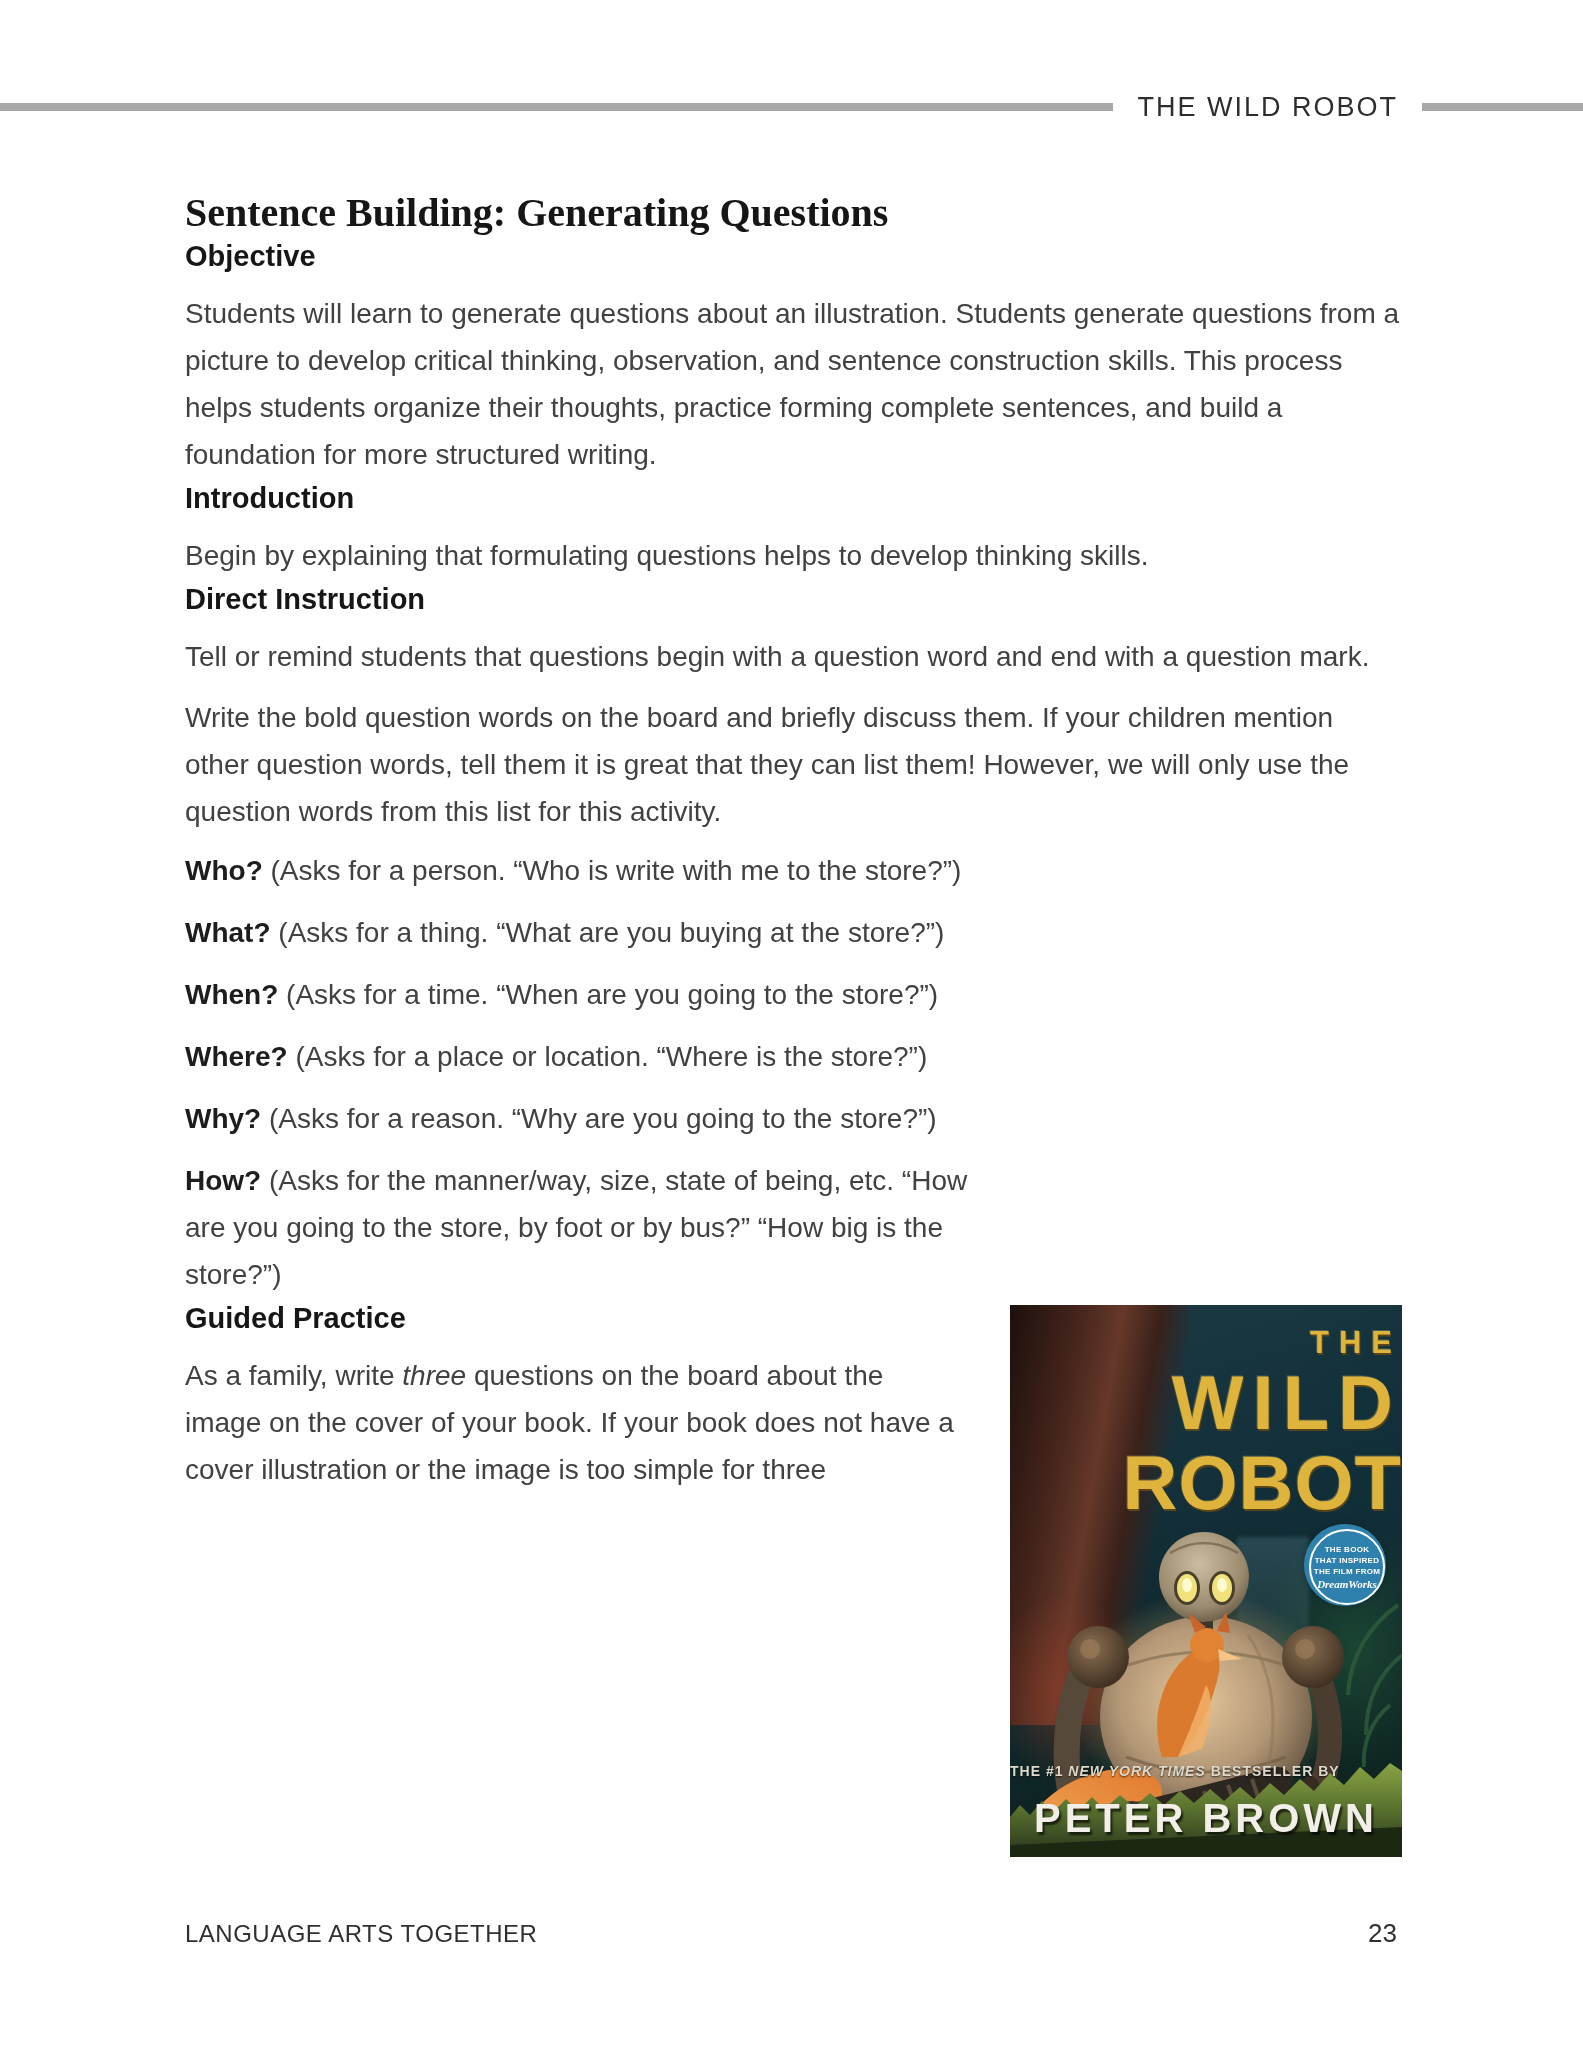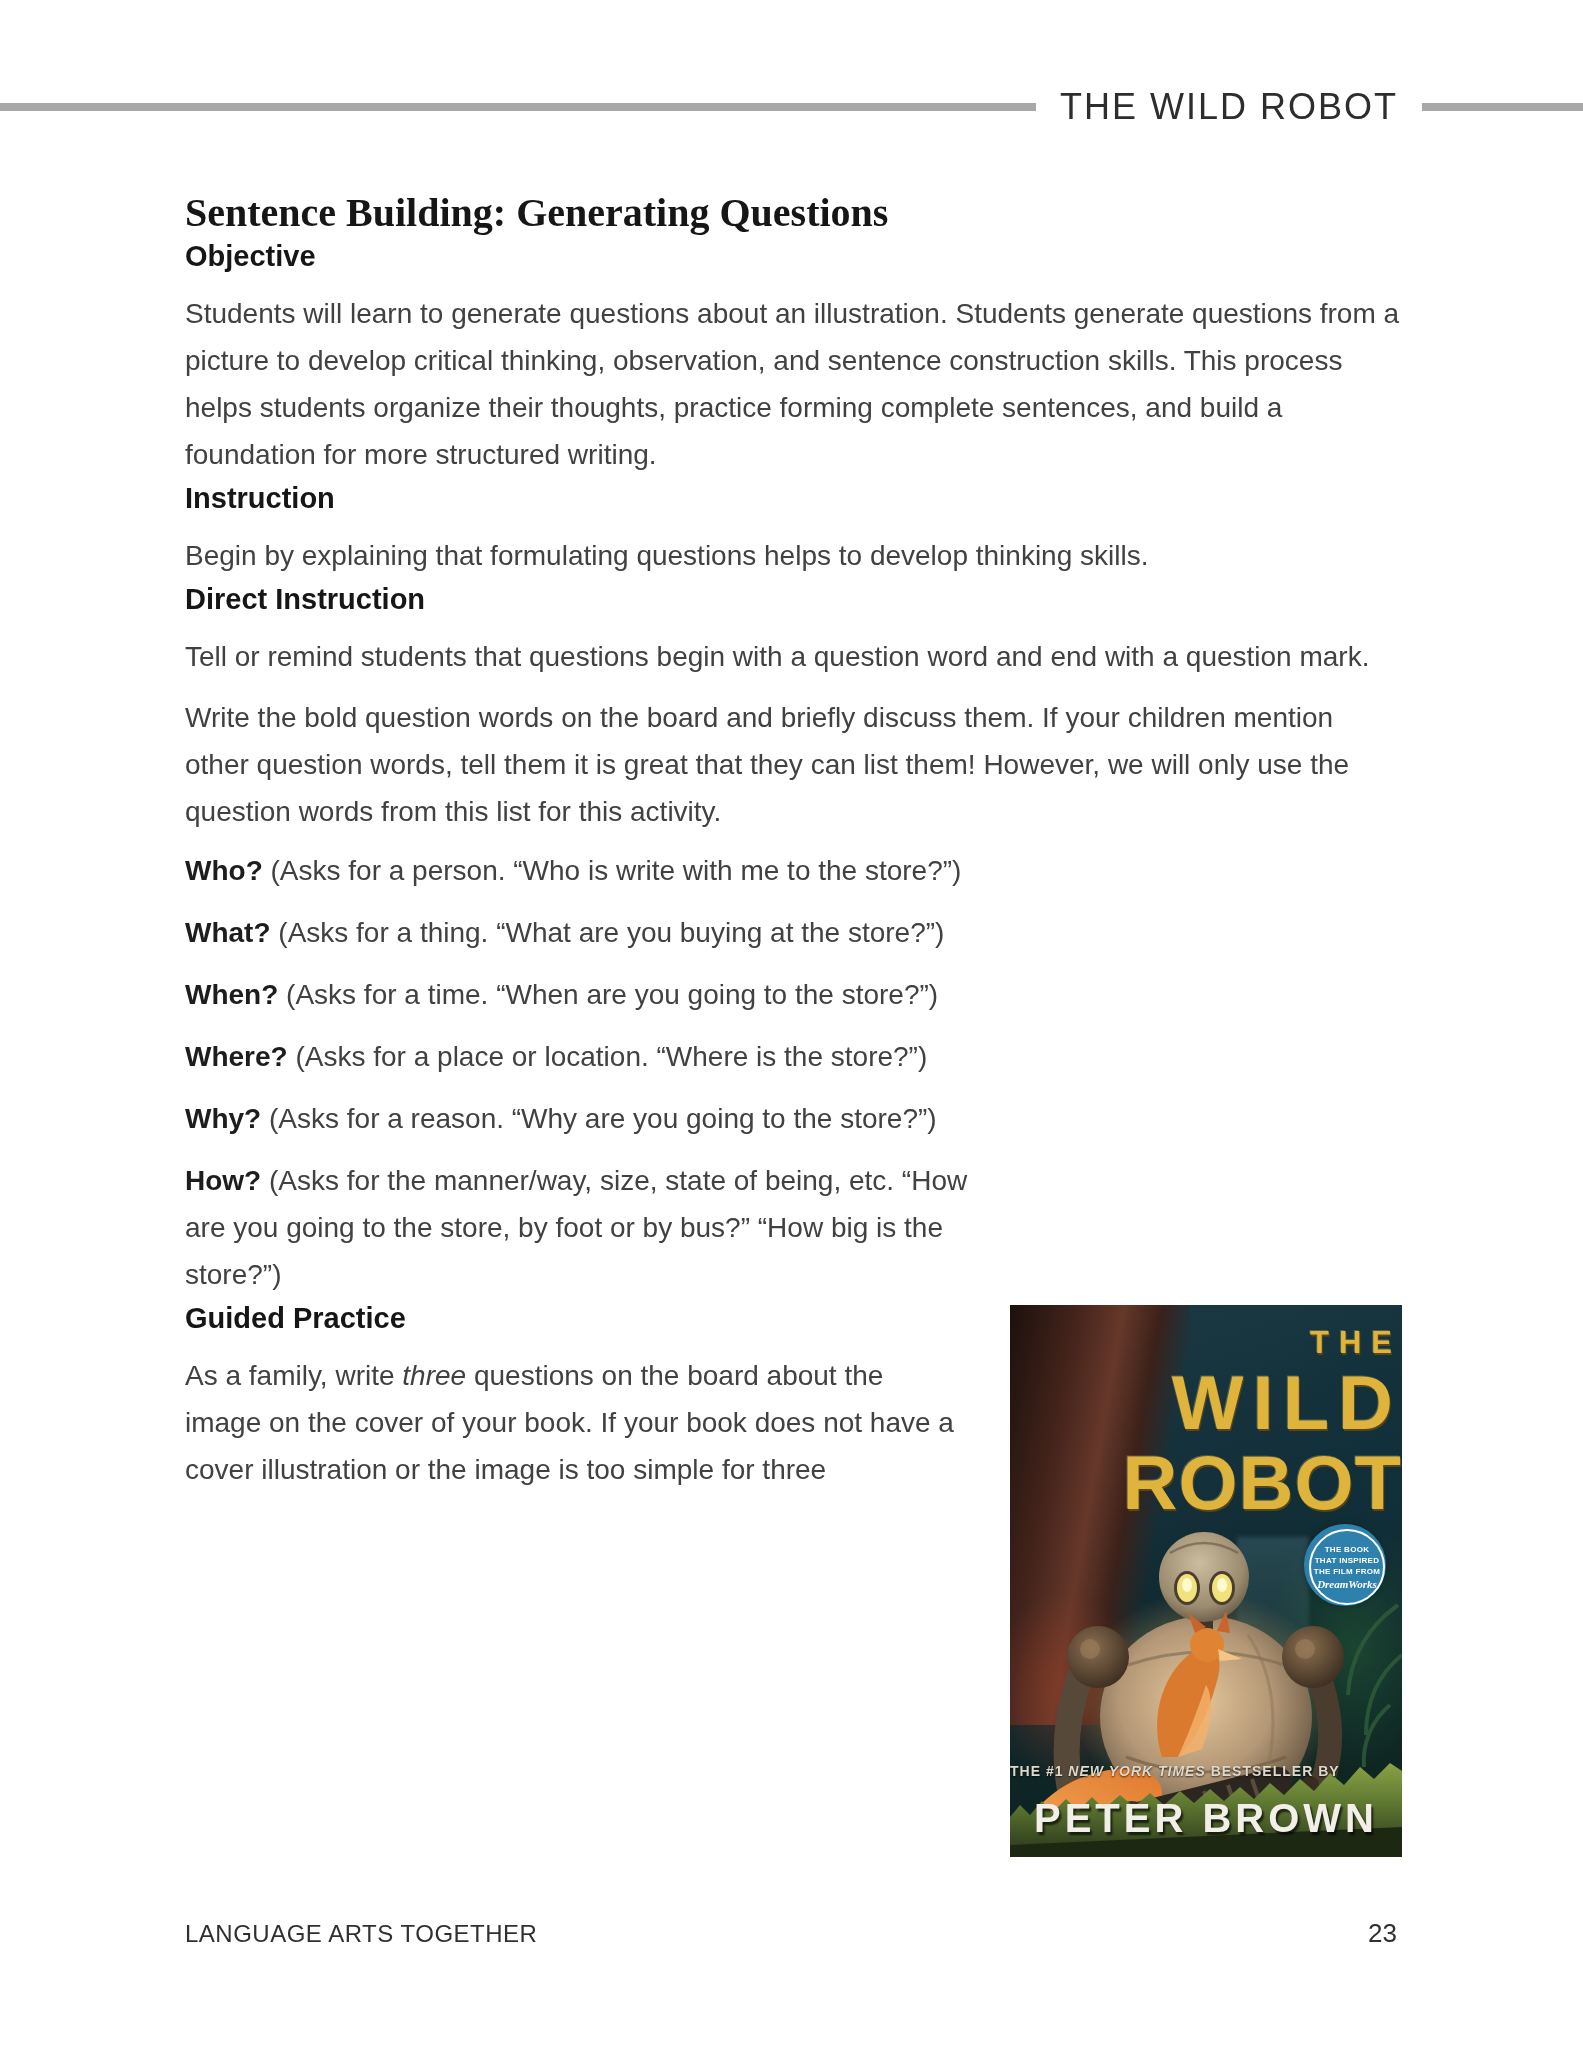--- a/index.html
+++ b/index.html
@@ -10,21 +10,21 @@
   }
   
   .running-header{
     position:absolute;top:90px;left:0;right:0;height:34px;
     display:flex;align-items:center;
   }
   .rule{height:8px;background:#a8a8a8;}
   .rule-left{flex:1 1 auto;}
   .rule-right{flex:0 0 161px;}
   .running-title{
-    flex:0 0 auto;padding:0 24px;font-size:36px;letter-spacing:2px;
+    flex:0 0 auto;padding:0 24px;font-size:27px;letter-spacing:2px;
     color:#2d2d2d;white-space:nowrap;text-align:center;
   }
   
   .content{position:absolute;left:185px;top:0;width:1215px;}
   .page-title{
     margin:190px 0 0 0;font-size:40px;line-height:46px;font-weight:700;color:#161616;font-family:Liberation Serif, serif;
   }
   h2.sec{
     margin:0;font-size:29px;line-height:40px;font-weight:700;color:#161616;
   }
@@ -114,21 +114,21 @@
   <div class="running-title">THE WILD ROBOT</div>
   <div class="rule rule-right"></div>
 </div>
 
 <div class="content">
   <h1 class="page-title">Sentence Building: Generating Questions</h1>
 
   <h2 class="sec sec-objective">Objective</h2>
   <p class="body">Students will learn to generate questions about an illustration. Students generate questions from a picture to develop critical thinking, observation, and sentence construction skills. This process helps students organize their thoughts, practice forming complete sentences, and build a foundation for more structured writing.</p>
 
-  <h2 class="sec sec-introduction">Instruction</h2>
+  <h2 class="sec sec-introduction">Introduction</h2>
   <p class="body">Begin by explaining that formulating questions helps to develop thinking skills.</p>
 
   <h2 class="sec sec-direct">Direct Instruction</h2>
   <p class="body">Tell or remind students that questions begin with a question word and end with a question mark.</p>
   <p class="body">Write the bold question words on the board and briefly discuss them. If your children mention other question words, tell them it is great that they can list them! However, we will only use the question words from this list for this activity.</p>
 
   <div class="qlist">
     <div class="q-item">
       <span class="q-word">Who?</span><span> (Asks for a person. “Who is write with me to the store?”)</span>
     </div>

